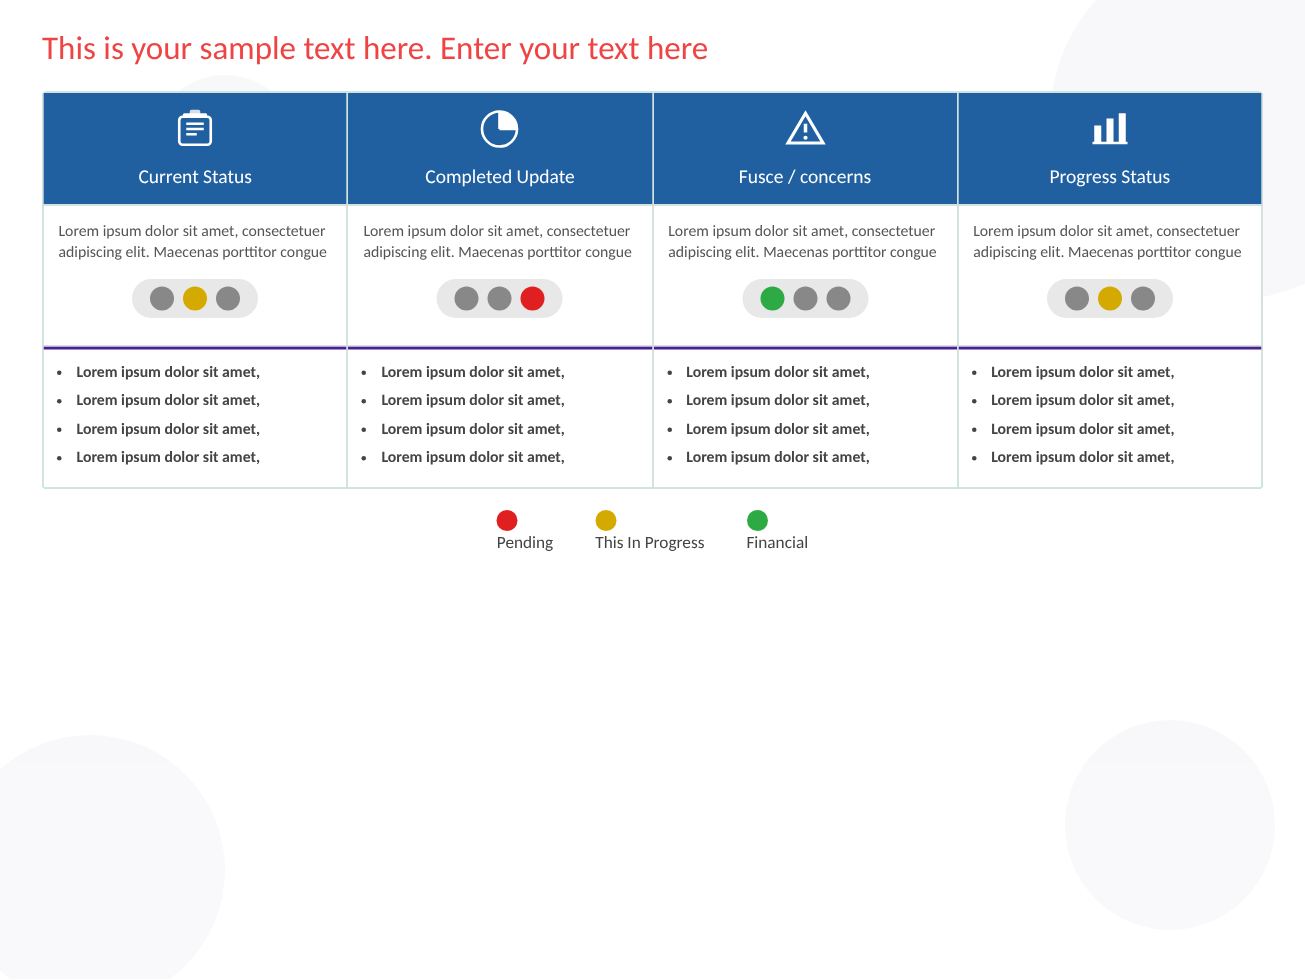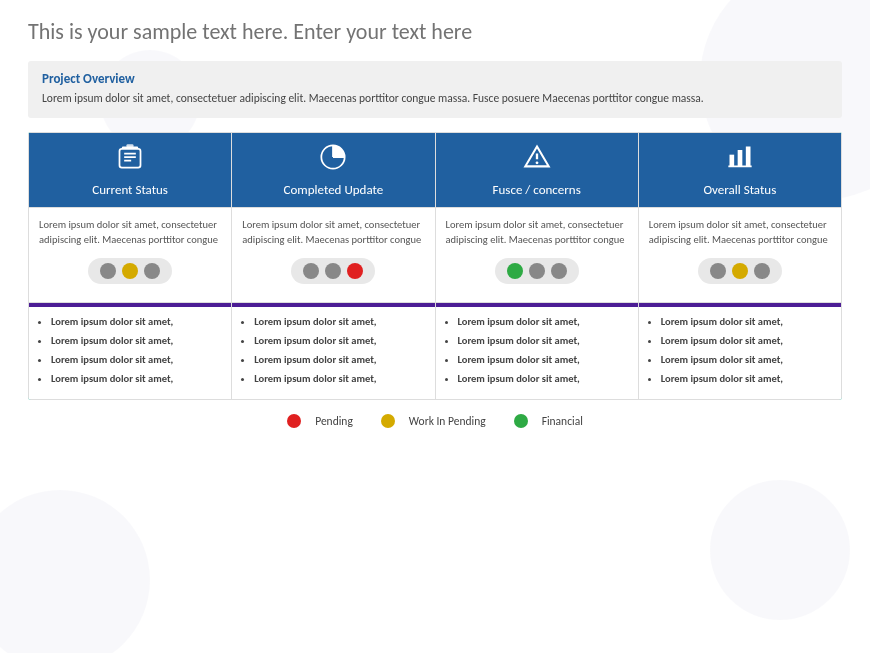--- a/index.html
+++ b/index.html
@@ -28,21 +28,21 @@
     .page-content {
       position: relative;
       z-index: 1;
       padding: 18px 28px 16px 28px;
     }
 
     
     .page-title {
       font-size: 22px;
       font-weight: 400;
-      color: #737373;
+      color: #ef4444;
       margin-bottom: 14px;
       line-height: 1.3;
     }
 
     
     .overview-box {
       background: #f0f0f0;
       border-radius: 3px;
       padding: 10px 14px 12px 14px;
       margin-bottom: 14px;
@@ -118,43 +118,44 @@
     .dot {
       width: 16px;
       height: 16px;
       border-radius: 50%;
     }
 
     
     .col-bullets {
       background: #fff;
       padding: 8px 10px 8px 22px;
-      border-top: 4px solid #4c1d95;
+      border-top: 2px solid #4c1d95;
     }
     .col-bullets li {
       font-size: 10.5px;
       color: #444;
       margin-bottom: 6px;
       font-weight: 600;
     }
 
     
     .legend-row {
       display: flex;
       align-items: center;
       justify-content: center;
       gap: 28px;
       margin-top: 14px;
     }
     .legend-item {
       display: flex;
       align-items: flex-start;
-      gap: 14px;
+      gap: 1px;
       font-size: 11.5px;
       color: #444;
+      flex-direction: column;
     }
     .legend-dot {
       width: 14px;
       height: 14px;
       border-radius: 50%;
     }
   </style>
 </head>
 <body>
 
@@ -164,24 +165,20 @@
     <circle cx="60" cy="580" r="90" fill="#aac"></circle>
     <circle cx="780" cy="550" r="70" fill="#aac"></circle>
     <circle cx="150" cy="100" r="50" fill="#aac"></circle>
   </svg>
 </div>
 
 <div class="page-content">
 
   <div class="page-title">This is your sample text here. Enter your text here</div>
 
-  <div class="overview-box">
-    <div class="overview-title">Project Overview</div>
-    <div class="overview-text">Lorem ipsum dolor sit amet, consectetuer adipiscing elit. Maecenas porttitor congue massa. Fusce posuere Maecenas porttitor congue massa.</div>
-  </div>
 
   <table class="main-table">
     <tbody>
 
       <tr>
         <td>
           <div class="col-header">
             <span class="col-icon">
               <svg width="28" height="28" viewBox="0 0 24 24" fill="white">
                 <rect x="5" y="3" width="14" height="2" rx="1"></rect>
@@ -223,21 +220,21 @@
         <td>
           <div class="col-header">
             <span class="col-icon">
               <svg width="28" height="28" viewBox="0 0 24 24" fill="white">
                 <rect x="3" y="10" width="4" height="10" fill="white"></rect>
                 <rect x="10" y="6" width="4" height="14" fill="white"></rect>
                 <rect x="17" y="3" width="4" height="17" fill="white"></rect>
                 <line x1="2" y1="20" x2="22" y2="20" stroke="white" stroke-width="1.5"></line>
               </svg>
             </span>
-            <div class="col-label">Overall Status</div>
+            <div class="col-label">Progress Status</div>
           </div>
         </td>
       </tr>
 
       <tr>
 
         <td>
           <div class="col-content">
             <div class="col-text">Lorem ipsum dolor sit amet, consectetuer adipiscing elit. Maecenas porttitor congue</div>
             <div class="status-dots">
@@ -319,21 +316,21 @@
     </tbody>
   </table>
 
   <div class="legend-row">
     <div class="legend-item">
       <div class="legend-dot" style="background:#e02020"></div>
       <span>Pending</span>
     </div>
     <div class="legend-item">
       <div class="legend-dot" style="background:#d4aa00"></div>
-      <span>Work In Pending</span>
+      <span>This In Progress</span>
     </div>
     <div class="legend-item">
       <div class="legend-dot" style="background:#2eaa44"></div>
       <span>Financial</span>
     </div>
   </div>
 
 </div>
 
 </body></html>

